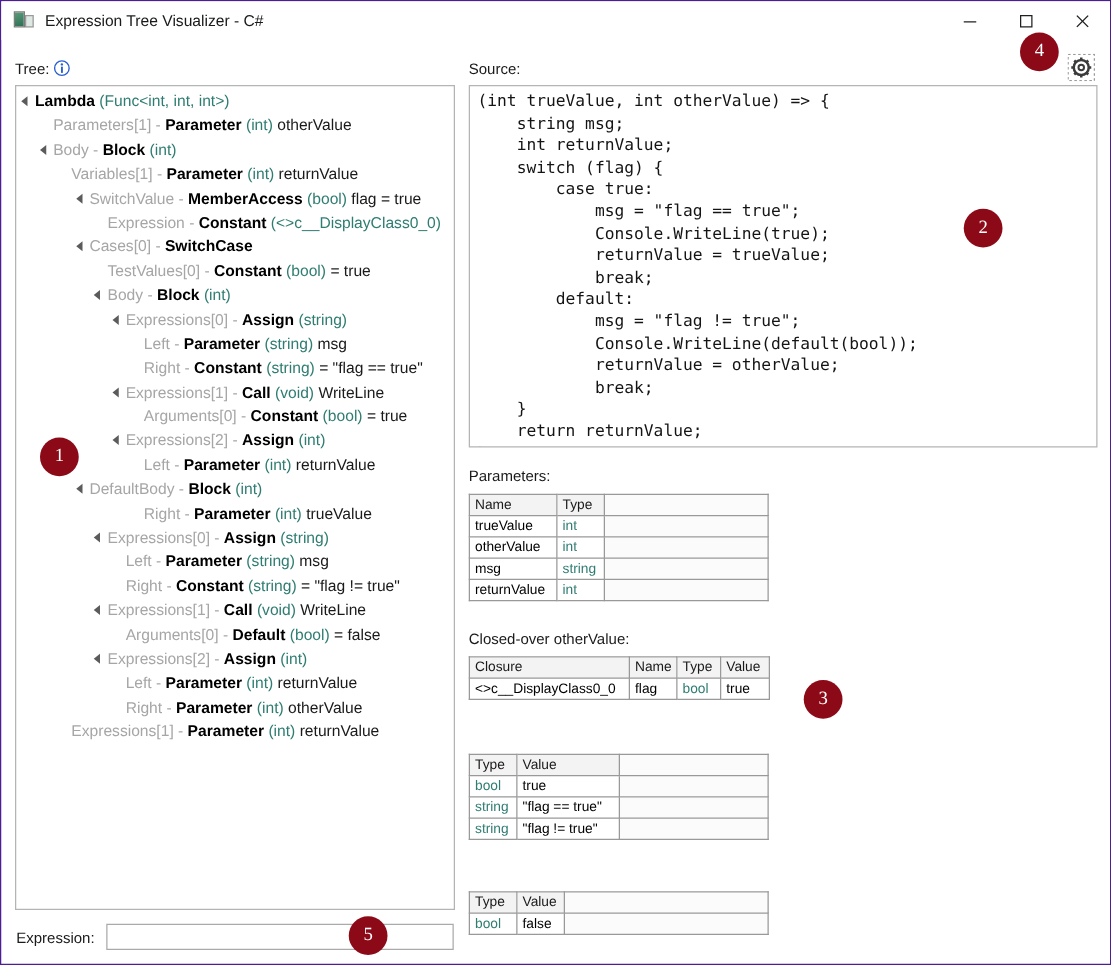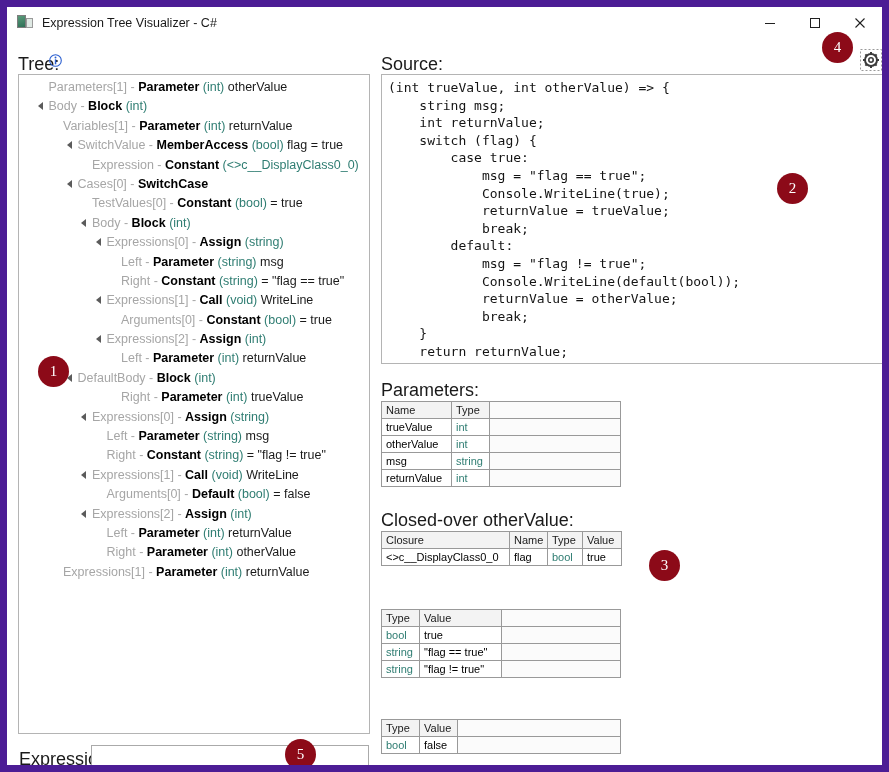--- a/index.html
+++ b/index.html
@@ -13,21 +13,21 @@
     font-size: 12px;
     color: #000000;
     overflow: hidden;
     position: relative;
   }
   #window {
     position: absolute;
     left: 0; top: 0;
     width: 889px; height: 772px;
     box-sizing: border-box;
-    border: 7px solid #4c1d95;
+    border: 1px solid #4c1d95;
     background: #ffffff;
     overflow: hidden;
   }
 
   
   #titlebar {
     position: absolute;
     left: 0; top: 0; right: 0;
     height: 31px;
     background: #ffffff;
@@ -68,21 +68,21 @@
   .winbtn {
     width: 45px; height: 31px;
     display: flex; align-items: center; justify-content: center;
     color: #202020;
   }
   .winbtn svg { display:block; }
 
   
   .panel-label {
     position: absolute;
-    font-size: 18px;
+    font-size: 12px;
     color: #1a1a1a;
     white-space: nowrap;
   }
   #lbl-tree { left: 11px; top: 47px; }
   #info-icon {
     position: absolute;
     left: 42px; top: 47px;
     width: 13px; height: 13px;
   }
   #lbl-source { left: 374px; top: 47px; }
@@ -304,20 +304,21 @@
           <line x1="5.6" y1="-5.6" x2="3.9" y2="-3.9"></line>
           <line x1="-5.6" y1="5.6" x2="-3.9" y2="3.9"></line>
           <line x1="5.6" y1="5.6" x2="3.9" y2="3.9"></line>
         </g>
       </g>
     </svg>
   </div>
 
   <div id="tree-panel">
     <div id="tree-scroll">
+        <div class="tree-row"><span style="display: inline-block; width: 0px;"></span><span class="twisty"><i></i></span><span class="tree-kind">Lambda</span><span class="tree-type"> (Func&lt;int, int, int&gt;)</span></div>
         <div class="tree-row"><span style="display: inline-block; width: 14.5px;"></span><span class="twisty"></span><span class="tree-prefix">Parameters[1] - </span><span class="tree-kind">Parameter</span><span class="tree-type"> (int)</span><span class="tree-name"> otherValue</span></div>
         <div class="tree-row"><span style="display: inline-block; width: 14.5px;"></span><span class="twisty"><i></i></span><span class="tree-prefix">Body - </span><span class="tree-kind">Block</span><span class="tree-type"> (int)</span></div>
         <div class="tree-row"><span style="display: inline-block; width: 29px;"></span><span class="twisty"></span><span class="tree-prefix">Variables[1] - </span><span class="tree-kind">Parameter</span><span class="tree-type"> (int)</span><span class="tree-name"> returnValue</span></div>
         <div class="tree-row"><span style="display: inline-block; width: 43.5px;"></span><span class="twisty"><i></i></span><span class="tree-prefix">SwitchValue - </span><span class="tree-kind">MemberAccess</span><span class="tree-type"> (bool)</span><span class="tree-name"> flag = true</span></div>
         <div class="tree-row"><span style="display: inline-block; width: 58px;"></span><span class="twisty"></span><span class="tree-prefix">Expression - </span><span class="tree-kind">Constant</span><span class="tree-type"> (&lt;&gt;c__DisplayClass0_0)</span></div>
         <div class="tree-row"><span style="display: inline-block; width: 43.5px;"></span><span class="twisty"><i></i></span><span class="tree-prefix">Cases[0] - </span><span class="tree-kind">SwitchCase</span></div>
         <div class="tree-row"><span style="display: inline-block; width: 58px;"></span><span class="twisty"></span><span class="tree-prefix">TestValues[0] - </span><span class="tree-kind">Constant</span><span class="tree-type"> (bool)</span><span class="tree-name"> = true</span></div>
         <div class="tree-row"><span style="display: inline-block; width: 58px;"></span><span class="twisty"><i></i></span><span class="tree-prefix">Body - </span><span class="tree-kind">Block</span><span class="tree-type"> (int)</span></div>
         <div class="tree-row"><span style="display: inline-block; width: 72.5px;"></span><span class="twisty"><i></i></span><span class="tree-prefix">Expressions[0] - </span><span class="tree-kind">Assign</span><span class="tree-type"> (string)</span></div>
         <div class="tree-row"><span style="display: inline-block; width: 87px;"></span><span class="twisty"></span><span class="tree-prefix">Left - </span><span class="tree-kind">Parameter</span><span class="tree-type"> (string)</span><span class="tree-name"> msg</span></div>

